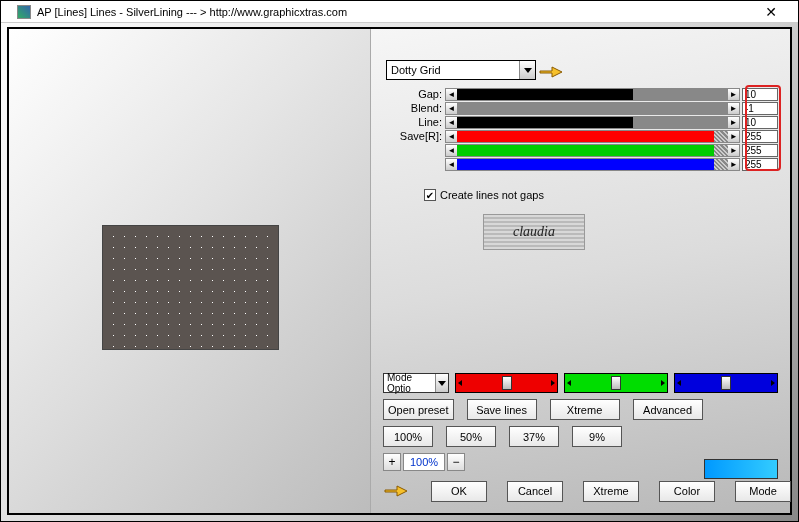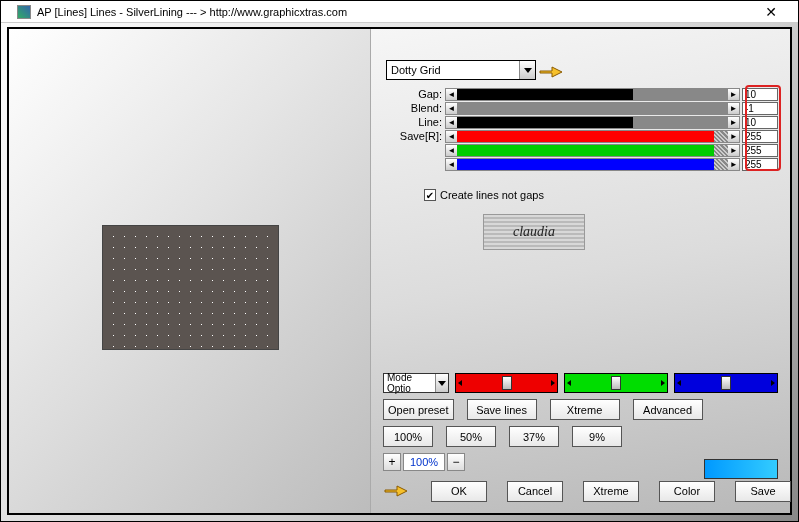--- a/index.html
+++ b/index.html
@@ -216,20 +216,20 @@
         <div class="bottom-row">
           <div class="hand">
             <svg viewBox="0 0 28 22" width="28" height="22">
                 <path d="M2 11 L14 11 L14 7 L24 12 L14 17 L14 13 L2 13 Z" fill="#f6c02a" stroke="#8a5a00" stroke-width="1"></path>
               </svg>
           </div>
           <div class="bbtn">OK</div>
           <div class="bbtn">Cancel</div>
           <div class="bbtn">Xtreme</div>
           <div class="bbtn">Color</div>
-          <div class="bbtn">Save</div>
+          <div class="bbtn">Mode</div>
           <div class="bbtn">Mode</div>
         </div>
 
       </div>
     </div>
   </div>
 </div>
 
 </body></html>

